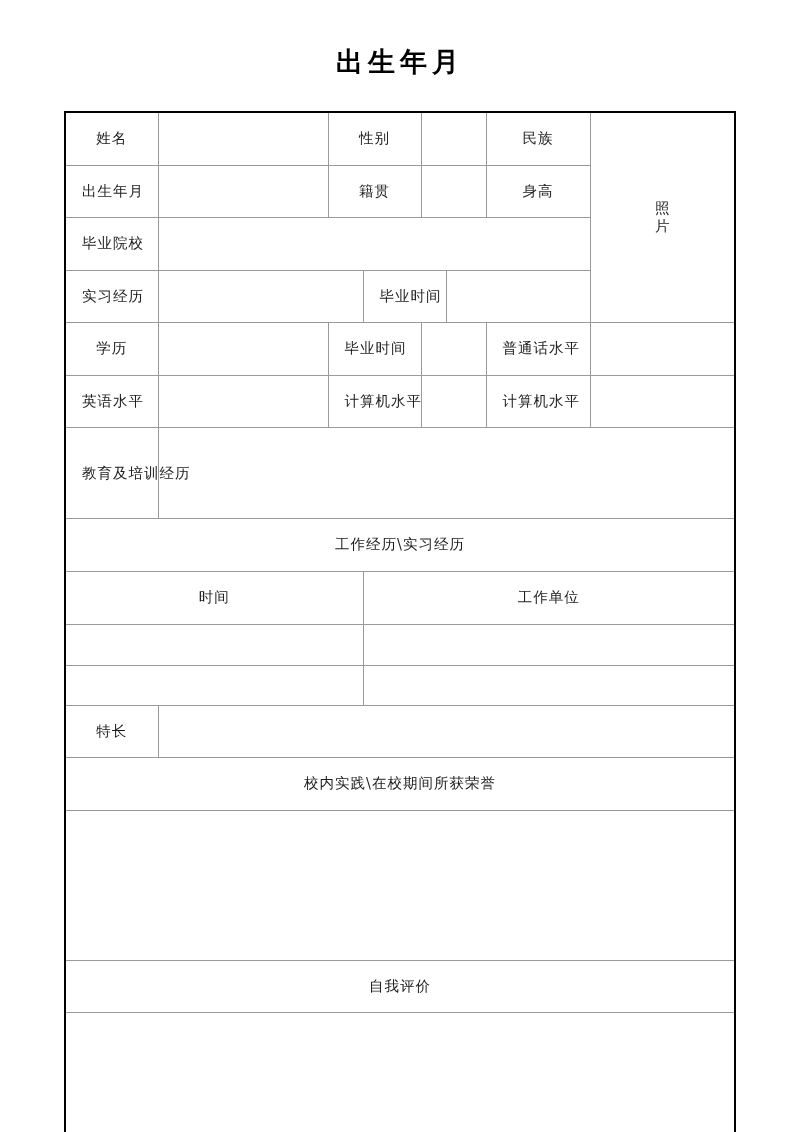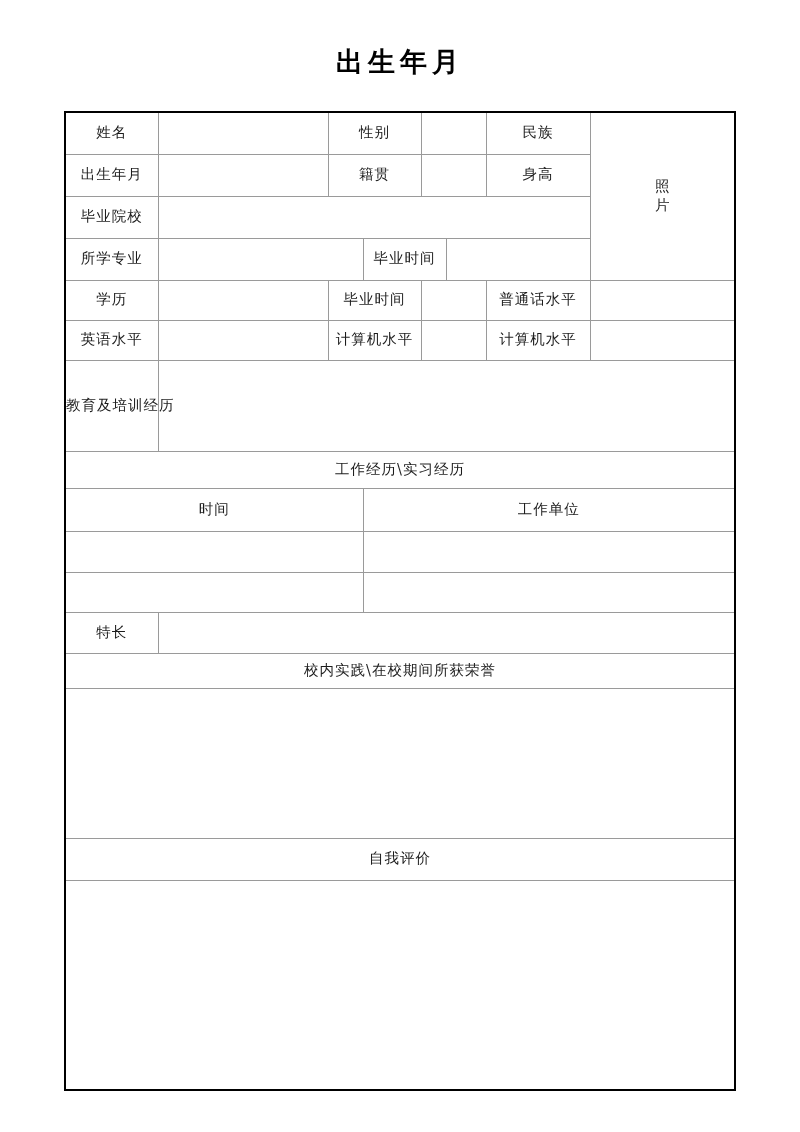--- a/index.html
+++ b/index.html
@@ -44,21 +44,21 @@
     left: 64px;
     top: 111px;
     width: 672px;
     border-collapse: collapse;
     table-layout: fixed;
     border: 2.5px solid #000000;
     background: #ffffff;
   }
   .resume-table td {
     border: 1px solid #9a9a9a;
-    padding: 0;
+    padding: 16px;
     font-size: 14.5px;
     font-weight: normal;
     color: #1c1c1c;
     vertical-align: middle;
     text-align: center;
     line-height: 1.35;
     letter-spacing: 1px;
     background: #ffffff;
   }
   .resume-table td.blank { }
@@ -139,21 +139,21 @@
       <td class="blank" colspan="2"></td>
       <td class="lbl">身高</td>
     </tr>
 
     <tr class="r-h42">
       <td class="lbl">毕业院校</td>
       <td class="blank" colspan="7"></td>
     </tr>
 
     <tr class="r-h42">
-      <td class="lbl">所学专业</td>
+      <td class="lbl">实习经历</td>
       <td class="blank" colspan="3"></td>
       <td class="lbl" colspan="2">毕业时间</td>
       <td class="blank" colspan="2"></td>
     </tr>
 
     <tr class="r-h40">
       <td class="lbl">学历</td>
       <td class="blank" colspan="2"></td>
       <td class="lbl" colspan="2">毕业时间</td>
       <td class="blank" colspan="2"></td>

